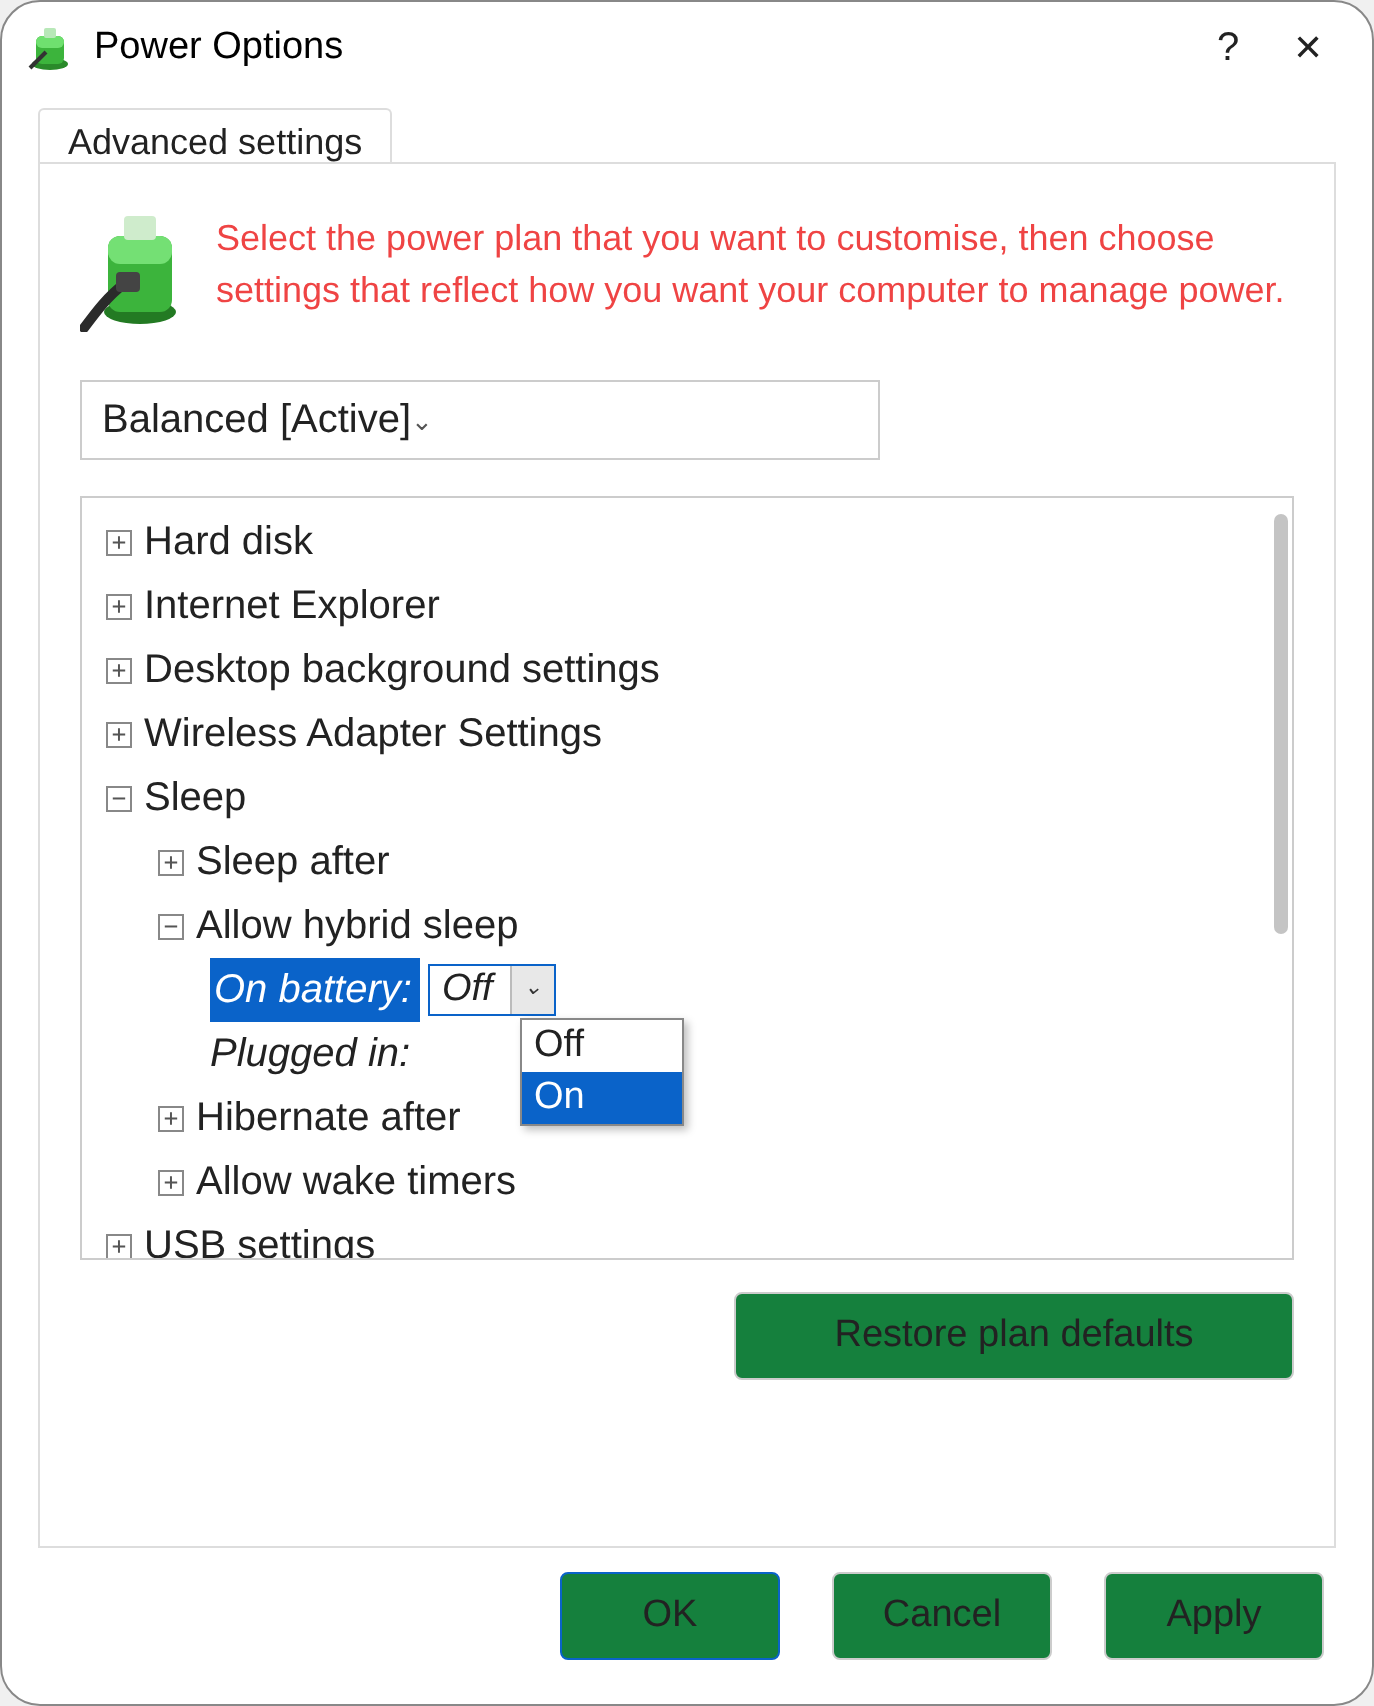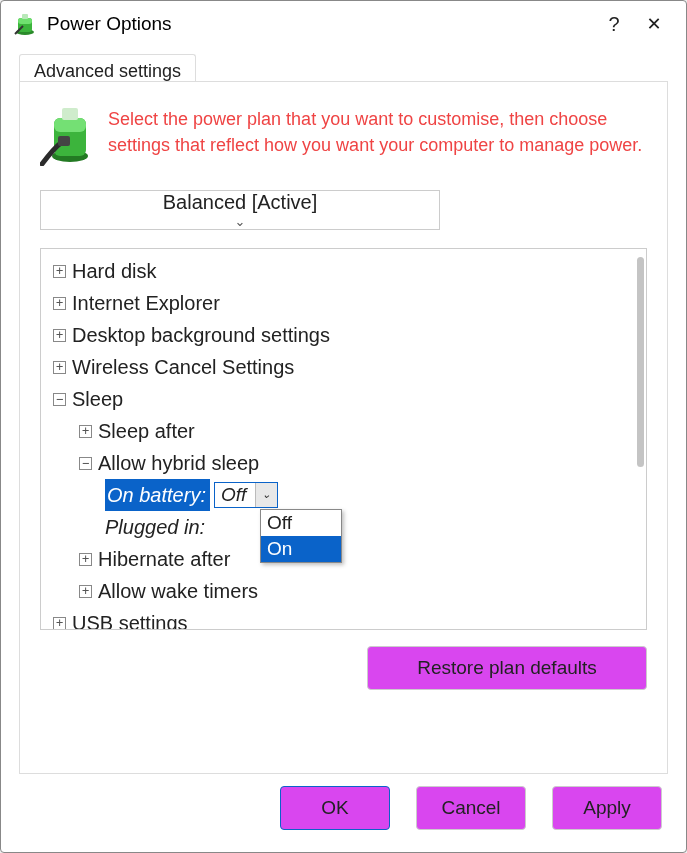--- a/index.html
+++ b/index.html
@@ -9,21 +9,21 @@
     background: #f0f0f0;
     width: 687px;
     height: 853px;
     overflow: hidden;
   }
   .window {
     width: 687px;
     height: 853px;
     background: #fff;
     border: 1px solid #888;
-    border-radius: 4px;
+    border-radius: 20px;
     position: relative;
     display: flex;
     flex-direction: column;
   }
   .titlebar {
     height: 46px;
     display: flex;
     align-items: center;
     padding: 0 12px;
   }
@@ -64,21 +64,20 @@
   .plan-select {
     width: 400px;
     height: 40px;
     border: 1px solid #ccc;
     display: flex;
     align-items: center;
     padding: 0 10px;
     font-size: 20px;
     color: #222;
     margin-bottom: 18px;
-    flex-direction: column;
   }
   .plan-select .chev { font-size: 13px; color: #555; }
   .tree {
     border: 1px solid #ccc;
     height: 382px;
     position: relative;
     overflow: hidden;
   }
   .tree-scroll {
     position: absolute;
@@ -155,21 +154,21 @@
     background: #0a63c9;
     color: #fff;
   }
   .restore-row {
     display: flex;
     justify-content: flex-end;
     margin-top: 16px;
   }
   .btn {
     border: 1px solid #ccc;
-    background: #d946ef;
+    background: #15803d;
     font-size: 19px;
     padding: 10px 20px;
     border-radius: 4px;
     color: #222;
     min-width: 110px;
     text-align: center;
   }
   .btn.default { border: 1.5px solid #0a63c9; }
   .restore { min-width: 280px; }
   .footer {
@@ -235,21 +234,21 @@
         <div class="node ind1">
           <span class="exp">+</span>
           <span>Internet Explorer</span>
         </div>
         <div class="node ind1">
           <span class="exp">+</span>
           <span>Desktop background settings</span>
         </div>
         <div class="node ind1">
           <span class="exp">+</span>
-          <span>Wireless Cancel Settings</span>
+          <span>Wireless Adapter Settings</span>
         </div>
         <div class="node ind1">
           <span class="exp">−</span>
           <span>Sleep</span>
         </div>
         <div class="node ind2">
           <span class="exp">+</span>
           <span>Sleep after</span>
         </div>
         <div class="node ind2">

